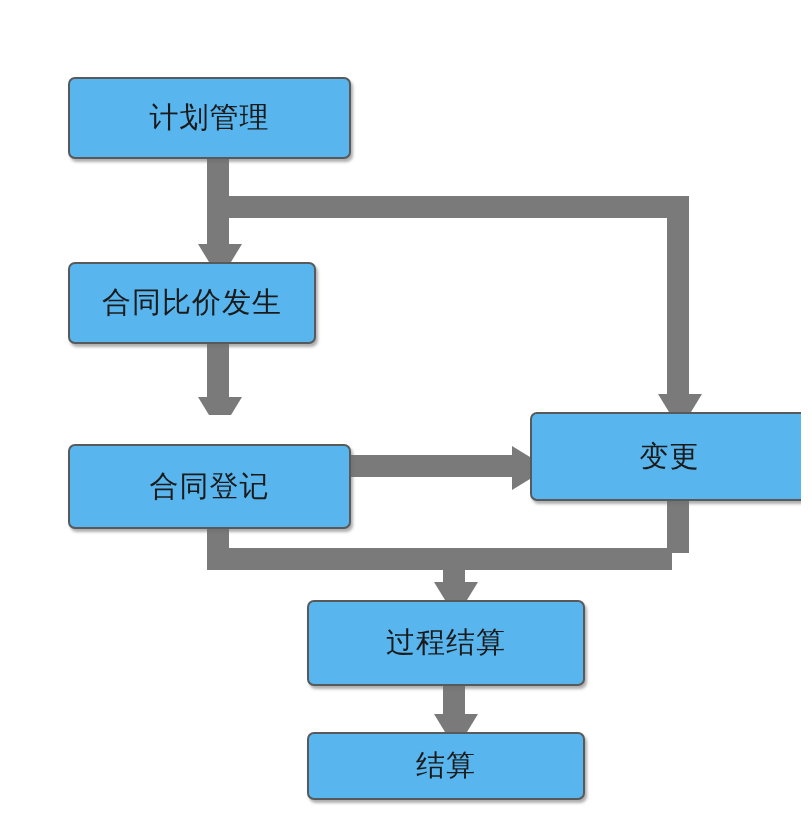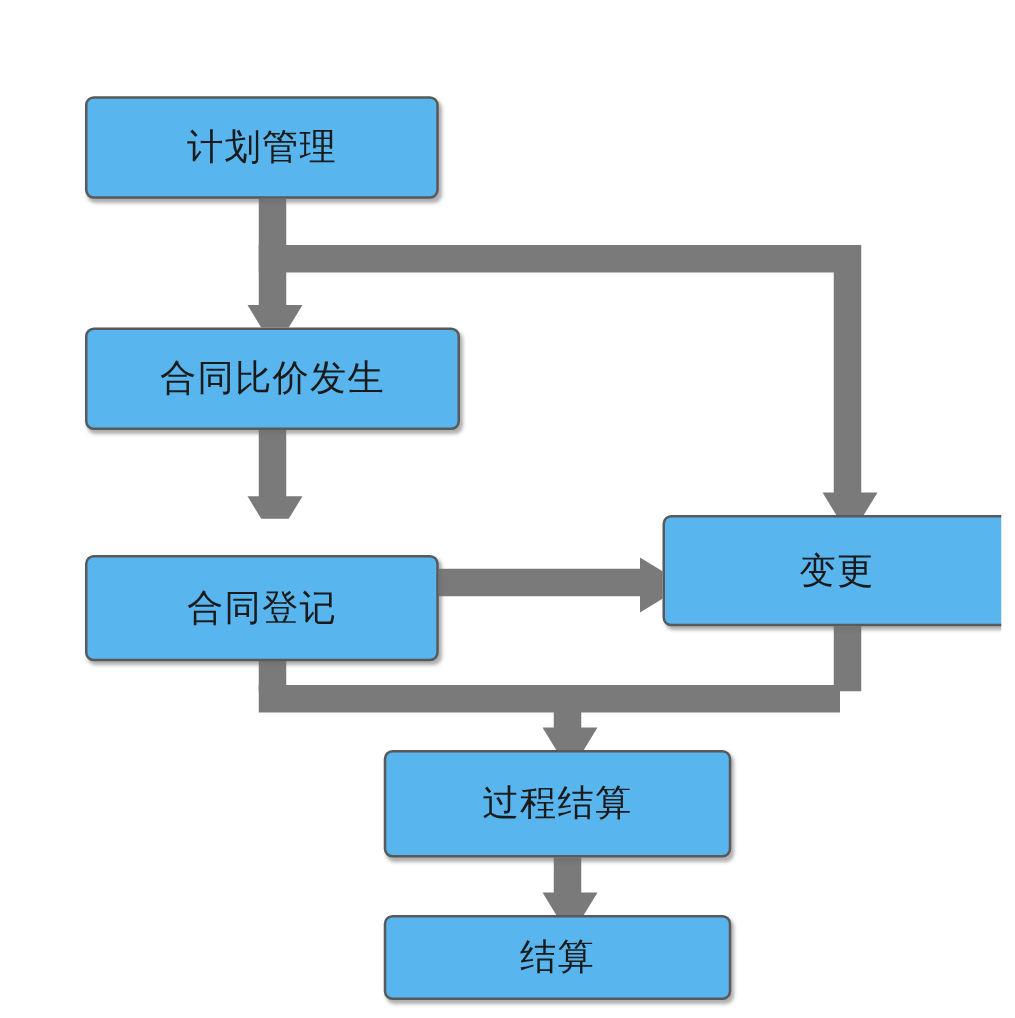--- a/index.html
+++ b/index.html
@@ -50,21 +50,21 @@
   .arrow-right {
     position: absolute;
     width: 0; height: 0;
     border-top: 11px solid transparent;
     border-bottom: 11px solid transparent;
     border-left: 18px solid var(--connector);
   }
 
   
   #node-plan     { left: 46px;  top: 55px;  width: 283px; height: 82px; }
-  #node-compare  { left: 46px;  top: 240px; width: 300px; height: 82px; }
+  #node-compare  { left: 46px;  top: 240px; width: 248px; height: 82px; }
   #node-register { left: 46px;  top: 393px; width: 283px; height: 85px; margin-top: 29px; }
   #node-change   { left: 508px; top: 390px; width: 279px; height: 89px; }
   #node-process  { left: 285px; top: 578px; width: 278px; height: 86px; }
   #node-settle   { left: 285px; top: 710px; width: 278px; height: 68px; }
 </style>
 </head>
 <body>
 
 <div class="canvas">
 

